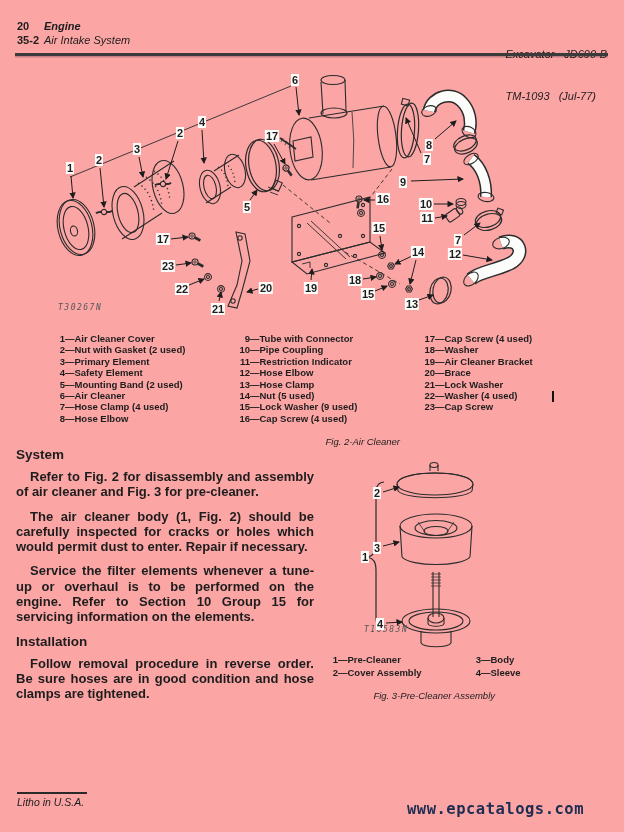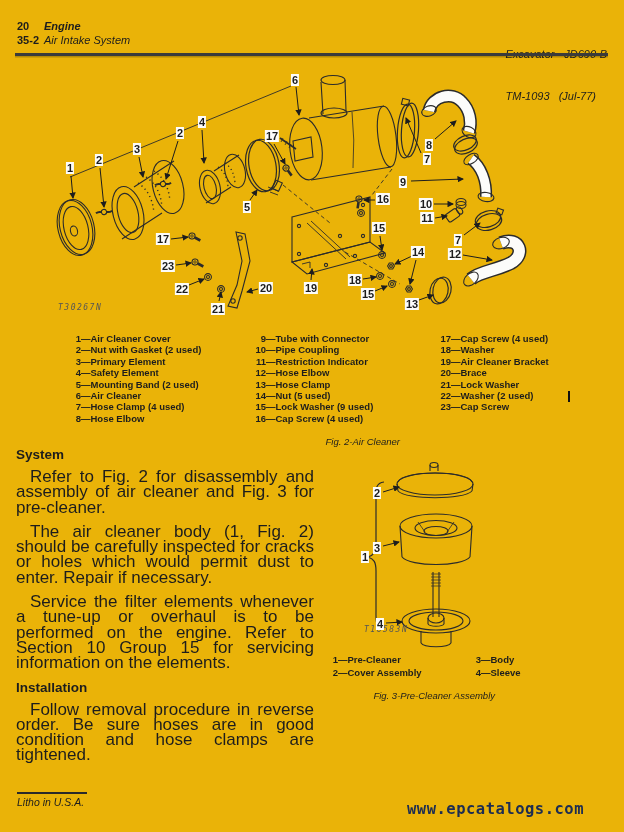--- a/index.html
+++ b/index.html
@@ -1,52 +1,52 @@
 <!DOCTYPE html>
 <html><head>
 <meta charset="utf-8">
 <style>
   html,body{margin:0;padding:0;}
   body{width:624px;height:832px;background:#e8e8e8;font-family:"Liberation Sans",sans-serif;}
-  .page{position:relative;width:624px;height:832px;background:#eab308;overflow:hidden;color:#1d1d1d;}
+  .page{position:relative;width:624px;height:832px;background:#fca5a5;overflow:hidden;color:#1d1d1d;}
 
   
   .hl{position:absolute;left:17px;top:19px;font-size:11px;line-height:14px;}
   .hl .b{font-weight:bold;display:inline-block;width:27px;}
   .hl .it{font-style:italic;font-weight:bold;}
   .hl .it2{font-style:italic;}
   .hr-block{position:absolute;right:17px;top:19px;font-size:11px;line-height:14px;font-style:italic;text-align:left;white-space:pre;}
   .rule{position:absolute;left:15px;top:53px;width:593px;height:3px;background:#3b3b3b;box-shadow:0 1.5px 0 rgba(0,0,0,.22);}
 
   
   .fig2{position:absolute;left:40px;top:65px;width:540px;height:260px;}
   .fig3{position:absolute;left:320px;top:455px;width:290px;height:250px;}
   .fig2 svg.art,.fig3 svg.art{position:absolute;left:0;top:0;}
   svg.leaders{position:absolute;left:0;top:0;pointer-events:none;}
   .co{position:absolute;transform:translate(-50%,-50%);font-size:11px;font-weight:600;background:#fcfcfa;padding:0 1px;line-height:12px;}
   .stamp{position:absolute;font-family:"DejaVu Sans Mono",monospace;font-style:italic;font-size:8px;letter-spacing:1.5px;color:#555;}
   .stamp.s2{left:18px;top:238px;}
   .stamp.s3{left:44px;top:170px;}
 
   
-  .plist{position:absolute;left:16px;top:331px;width:556px;height:96px;}
+  .plist{position:absolute;left:0;top:331px;width:556px;height:96px;}
   .pcol{position:absolute;font-size:9.5px;font-weight:bold;line-height:11.4px;white-space:nowrap;}
   .pc1{left:52px;top:2px;} .pc2{left:237px;top:2px;} .pc3{left:422px;top:2px;}
   .pn{display:inline-block;width:13px;text-align:right;}
   .revbar{position:absolute;left:552px;top:60px;width:1.5px;height:11px;background:#111;}
   .cap{font-size:9.5px;font-style:italic;text-align:right;position:absolute;}
   .cap2{left:180px;top:436px;width:220px;}
   .cap3{left:0;top:235px;width:175px;}
   .f3c1{left:5px;top:199px;line-height:12.5px;}
   .f3c2{left:148px;top:199px;line-height:12.5px;}
 
   
   .textcol{position:absolute;left:16px;top:447px;width:298px;}
   .textcol h3{font-size:13.5px;margin:0 0 7px 0;font-weight:bold;}
-  .textcol p{font-size:17px;line-height:15.3px;margin:0 0 9px 0;text-indent:14px;text-align:justify;}
+  .textcol p{font-size:13px;line-height:15.3px;margin:0 0 9px 0;text-indent:14px;text-align:justify;font-weight:bold;}
 
   
   .litholine{position:absolute;left:17px;top:792px;width:70px;height:2px;background:#2a2a2a;}
   .litho{position:absolute;left:17px;top:796px;font-size:10.5px;font-style:italic;}
   .wm{position:absolute;left:407px;top:800px;font-family:"DejaVu Sans Mono",monospace;font-weight:bold;font-size:15.5px;letter-spacing:.5px;cursor:pointer;}
 </style>
 </head>
 <body>
 
 <div class="page">
@@ -280,21 +280,21 @@
         <div><span class="pn">14</span><span>—Nut (5 used)</span></div>
         <div><span class="pn">15</span><span>—Lock Washer (9 used)</span></div>
         <div><span class="pn">16</span><span>—Cap Screw (4 used)</span></div>
       </div>
     <div class="pcol pc3">
         <div><span class="pn">17</span><span>—Cap Screw (4 used)</span></div>
         <div><span class="pn">18</span><span>—Washer</span></div>
         <div><span class="pn">19</span><span>—Air Cleaner Bracket</span></div>
         <div><span class="pn">20</span><span>—Brace</span></div>
         <div><span class="pn">21</span><span>—Lock Washer</span></div>
-        <div><span class="pn">22</span><span>—Washer (2 used)</span></div>
+        <div><span class="pn">22</span><span>—Washer (4 used)</span></div>
         <div><span class="pn">23</span><span>—Cap Screw</span></div>
       </div>
     <div class="revbar"></div>
   </div>
   <div class="cap cap2">Fig. 2-Air Cleaner</div>
 
   <div class="textcol">
     <h3>System</h3>
     <div>
         <p>Refer to Fig. 2 for disassembly and assembly of air cleaner and Fig. 3 for pre-cleaner.</p>

